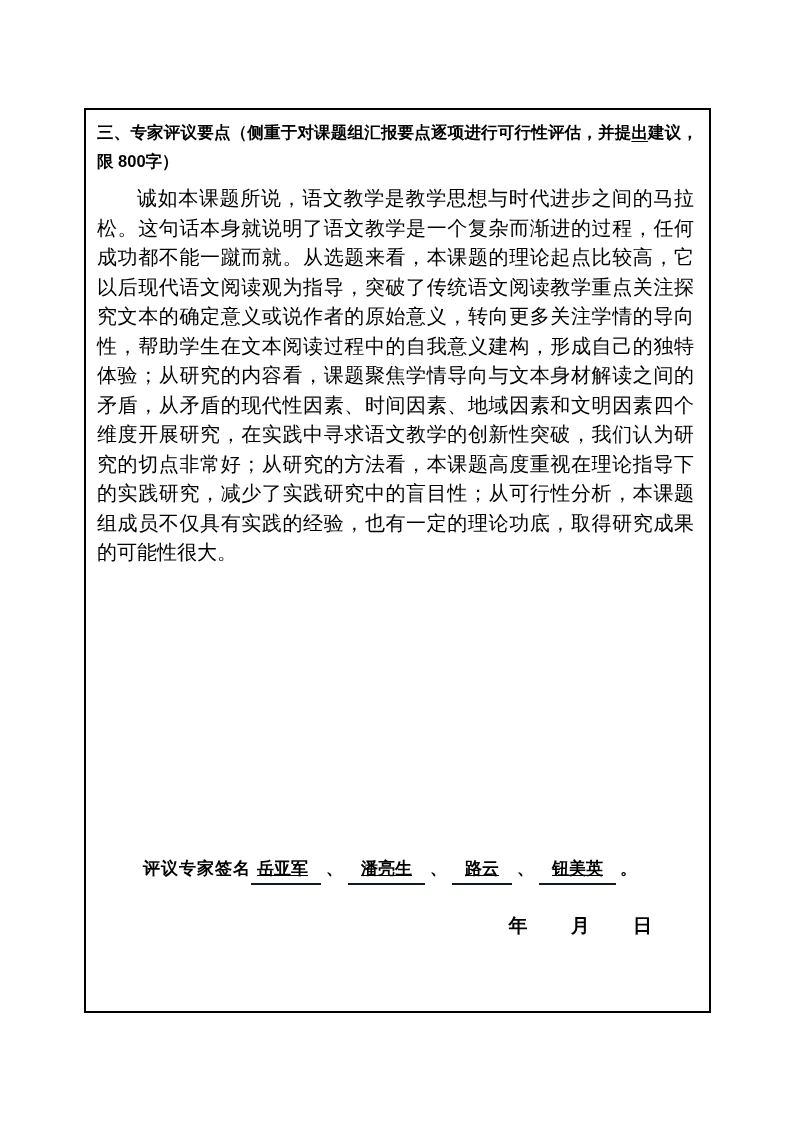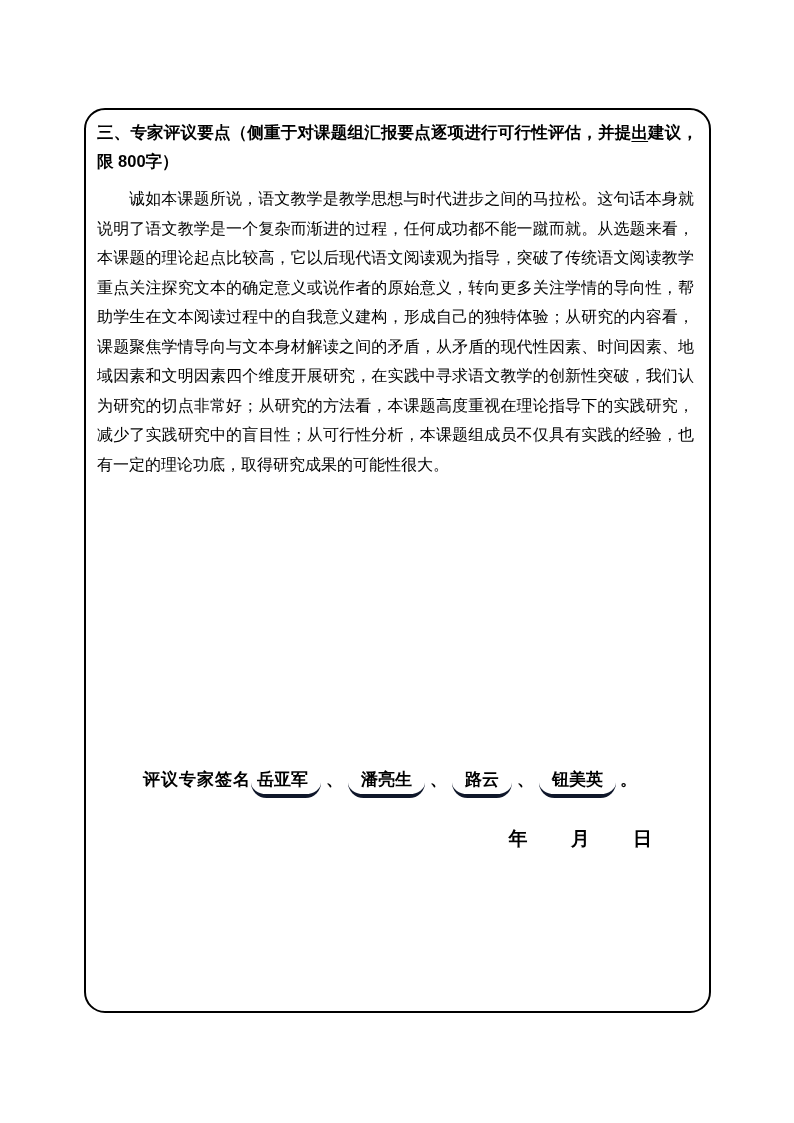--- a/index.html
+++ b/index.html
@@ -1,15 +1,15 @@
 <!DOCTYPE html>
 <html><head>
 <meta charset="utf-8">
 <style>
-  * { box-sizing: border-box; border-radius: 21px; }
+  * { box-sizing: border-box; }
   html, body { margin: 0; padding: 0; }
   body {
     width: 794px;
     height: 1123px;
     background: #ffffff;
     font-family: "Liberation Serif", serif;
     color: #000000;
   }
   .page {
     position: relative;
@@ -31,42 +31,43 @@
   .section-title {
     font-family: "Liberation Sans", sans-serif;
     font-weight: bold;
     font-size: 16.5px;
     line-height: 29px;
     text-align: justify;
   }
   .u-mark { text-decoration: underline; text-underline-offset: 3px; }
   .body-para {
     margin: 8px 4px 0 0;
-    font-size: 16px;
+    font-size: 20px;
     line-height: 29.5px;
     text-indent: 2em;
     text-align: justify;
   }
   .para2 { margin-top: 14px; }
   .signature-row {
     margin-top: 288px;
     margin-left: 46px;
     font-family: "Liberation Sans", sans-serif;
     font-weight: bold;
     font-size: 17px;
     white-space: nowrap;
     line-height: 26px;
   }
   .sig-label { letter-spacing: 1px; margin-top: 16px; }
   .sig-name {
     display: inline-block;
-    border-bottom: 4px solid #0f172a;
+    border-bottom: 2px solid #0f172a;
     padding: 0 13px 1px 13px;
     min-width: 46px;
     text-align: center;
+    text-decoration: underline;
   }
   .sig-name.first { padding-left: 6px; }
   .sig-sep { margin: 0 5px; }
   .sig-end { margin-left: 4px; }
   .date-row {
     margin-top: 28px;
     text-align: right;
     padding-right: 46px;
     font-family: Liberation Sans, sans-serif;
     font-weight: bold;

